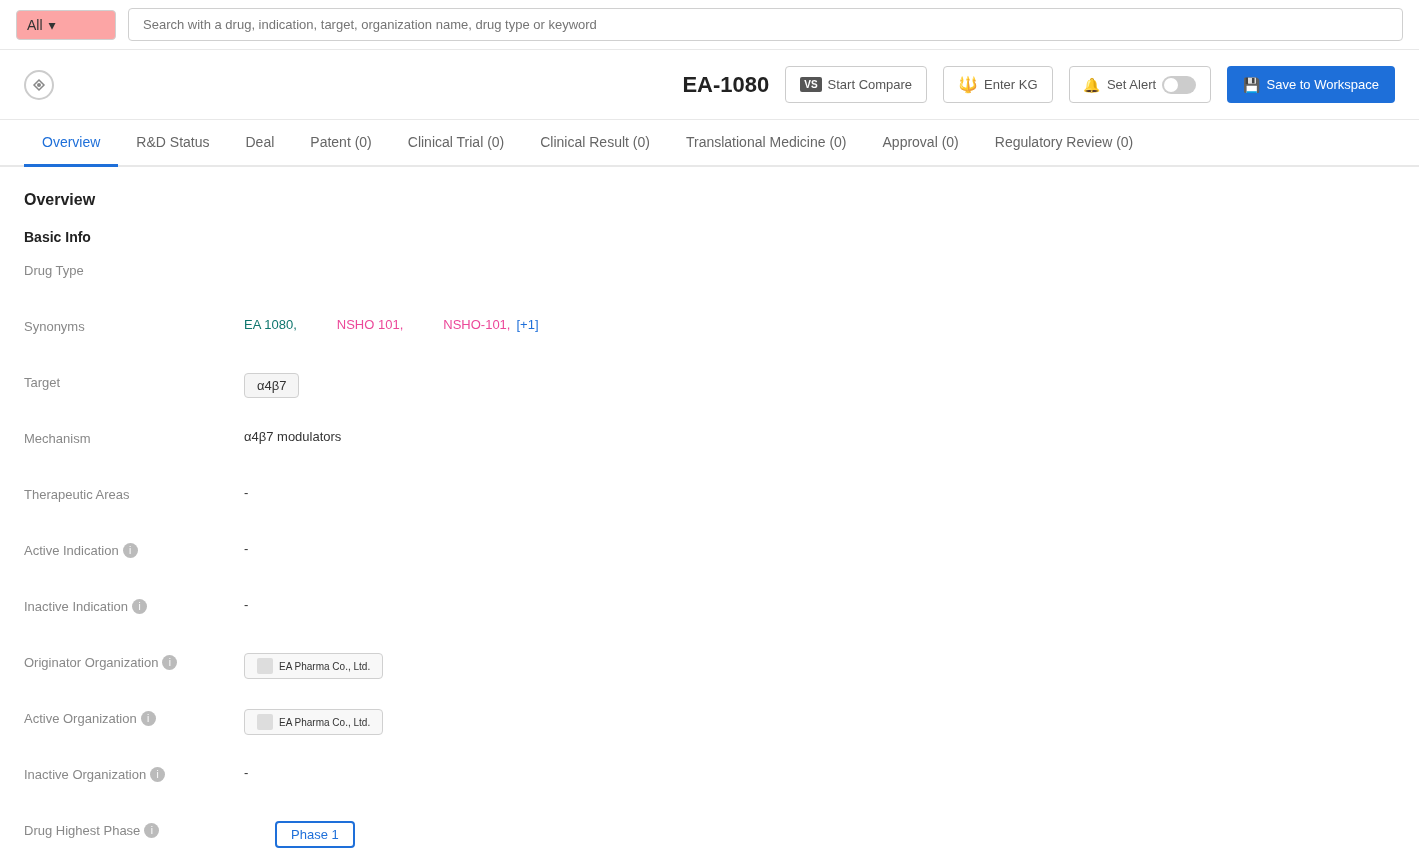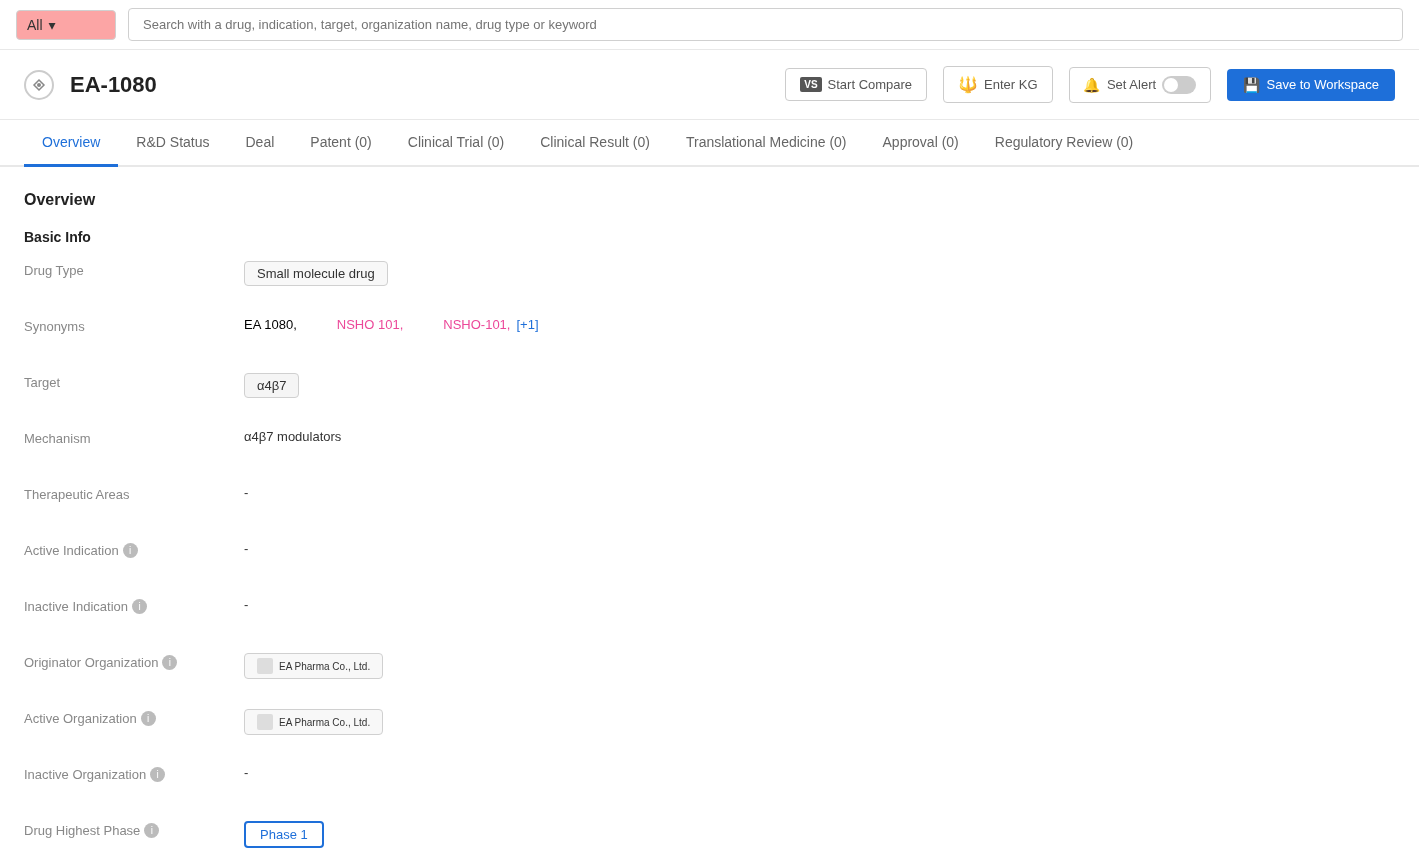--- a/index.html
+++ b/index.html
@@ -72,24 +72,24 @@
       align-items: center;
       justify-content: center;
       color: #888;
       font-size: 14px;
     }
     .drug-title {
       font-size: 22px;
       font-weight: 700;
       color: #222;
       flex: 1;
+      text-align: right;
     }
     .header-actions {
       display: flex;
-      align-items: center;
       gap: 16px;
     }
     .btn-compare {
       display: flex;
       align-items: center;
       gap: 6px;
       padding: 8px 14px;
       border: 1px solid #ccc;
       border-radius: 4px;
       background: white;
@@ -270,36 +270,37 @@
     .phase-tag {
       display: inline-flex;
       align-items: center;
       padding: 4px 14px;
       border: 2px solid #1e6fd9;
       border-radius: 4px;
       font-size: 13px;
       color: #1e6fd9;
       background: white;
       font-weight: 500;
+      margin-left: 31px;
     }
     .info-icon {
       display: inline-flex;
       align-items: center;
       justify-content: center;
       width: 15px;
       height: 15px;
       border-radius: 50%;
       background: #bbb;
       color: white;
       font-size: 10px;
       cursor: pointer;
       flex-shrink: 0;
     }
     .synonym-item {
-      color: #000000;
+      color: #0f766e;
       font-size: 13px;
     }
     .synonym-item.blue { color: #ec4899; padding-left: 34px; }
     .dash { color: #333; font-size: 13px; }
   </style>
 </head>
 <body>
 
 <div class="top-nav">
 
@@ -355,23 +356,20 @@
   <div class="tab">Approval (0)</div>
   <div class="tab">Regulatory Review (0)</div>
 </div>
 
 <div class="content">
   <div class="section-title">Overview</div>
   <div class="sub-title">Basic Info</div>
 
   <div class="info-row">
     <div class="info-label">Drug Type</div>
-    <div class="info-value">
-      <span class="tag">Small molecule drug</span>
-    </div>
   </div>
 
   <div class="info-row">
     <div class="info-label">Synonyms</div>
     <div class="info-value">
       <span class="synonym-item">EA 1080,</span>
       <span class="synonym-item blue" style="cursor:pointer;">NSHO 101,</span>
       <span class="synonym-item blue" style="cursor:pointer;">NSHO-101,</span>
       <span class="link-text">[+1]</span>
     </div>

